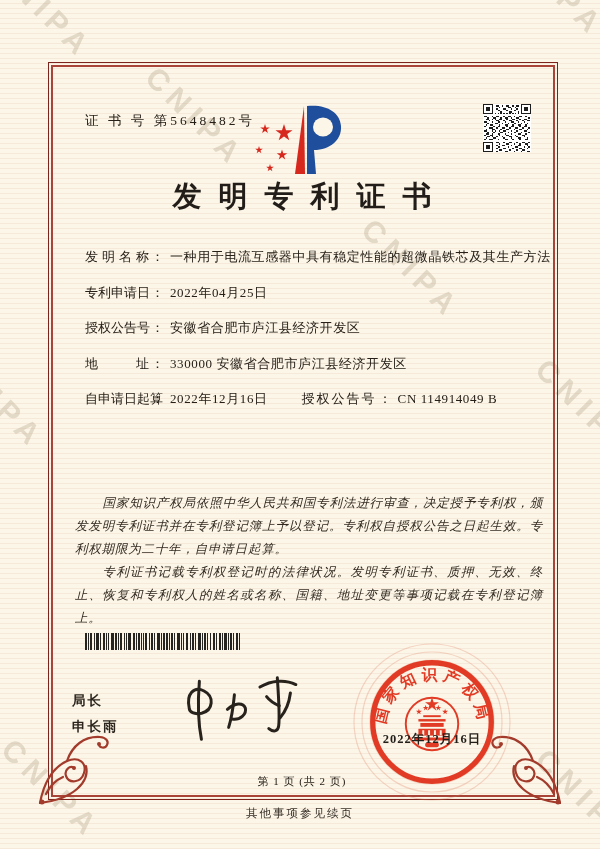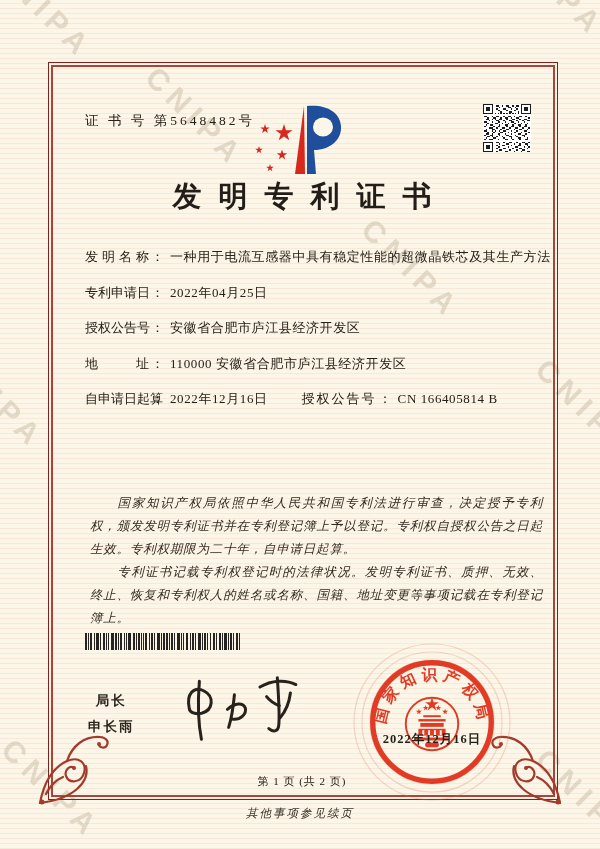--- a/index.html
+++ b/index.html
@@ -23,37 +23,37 @@
   .title{position:absolute;left:48px;right:44px;top:177px;text-align:center;font-size:29px;font-weight:bold;
          letter-spacing:17px;text-indent:17px;color:#221d18;z-index:4;}
   
   .fields{position:absolute;left:85px;right:56px;top:246px;z-index:4;}
   .frow{margin-bottom:14.5px;font-size:13px;line-height:21px;white-space:nowrap;}
   .flabel{display:inline-block;width:64px;text-align:justify;text-align-last:justify;vertical-align:top;}
   .fcolon{margin:0 6px 0 2px;}
   .fvalue{letter-spacing:0.6px;}
   .flabel2{margin-left:34px;letter-spacing:2px;font-family:Liberation Serif, serif;}
   
-  .legal{position:absolute;left:90px;right:57px;top:492px;z-index:4;}
+  .legal{position:absolute;left:75px;right:57px;top:492px;z-index:4;}
   .legal p{margin:0;font-size:12.5px;line-height:23px;font-style:italic;letter-spacing:0.8px;
            text-align:justify;text-indent:2.2em;color:#332b22;}
   
   .barcode{position:absolute;left:85px;top:633px;z-index:4;shape-rendering:crispEdges;}
-  .director{position:absolute;left:88px;top:688px;z-index:4;
+  .director{position:absolute;left:72px;top:688px;z-index:4;
             font-family:"Liberation Sans","DejaVu Sans",sans-serif;font-weight:bold;
-            font-size:13.5px;line-height:26px;letter-spacing:2px;color:#2a241d;text-align:center;}
+            font-size:13.5px;line-height:26px;letter-spacing:2px;color:#2a241d;}
   .signature{position:absolute;left:175px;top:664px;z-index:5;}
   .rosette{position:absolute;left:346px;top:636px;z-index:3;}
   .seal{position:absolute;left:364px;top:654px;z-index:4;}
   .seal-date{position:absolute;left:366px;top:731px;width:132px;text-align:center;z-index:6;
              font-weight:bold;font-size:12.5px;letter-spacing:1px;color:#231f1a;}
   .footer-page{position:absolute;left:48px;right:44px;top:774px;text-align:center;font-size:11px;
                letter-spacing:1px;z-index:4;}
   .cont-note{position:absolute;left:0;right:0;top:806px;text-align:center;font-size:11.5px;
-             font-style:italic;letter-spacing:2px;color:#3a322a;z-index:4;}
+             letter-spacing:2px;color:#3a322a;z-index:4;}
 </style>
 </head>
 <body>
 
 <div class="page">
 
   <span class="wm" style="left:-20px;top:-8px">CNIPA</span>
   <span class="wm" style="left:492px;top:-30px">CNIPA</span>
   <span class="wm" style="left:132px;top:100px">CNIPA</span>
   <span class="wm" style="left:348px;top:252px">CNIPA</span>
@@ -153,24 +153,24 @@
     <div class="frow">
       <span class="flabel">发明名称</span><span class="fcolon">：</span><span class="fvalue">一种用于电流互感器中具有稳定性能的超微晶铁芯及其生产方法</span>
     </div>
     <div class="frow">
       <span class="flabel">专利申请日</span><span class="fcolon">：</span><span class="fvalue">2022年04月25日</span>
     </div>
     <div class="frow">
       <span class="flabel">授权公告号</span><span class="fcolon">：</span><span class="fvalue">安徽省合肥市庐江县经济开发区</span>
     </div>
     <div class="frow">
-      <span class="flabel">地址</span><span class="fcolon">：</span><span class="fvalue">110000 安徽省合肥市庐江县经济开发区</span>
-    </div>
-    <div class="frow">
-      <span class="flabel">自申请日起算</span><span class="fcolon">：</span><span class="fvalue">2022年12月16日</span><span class="flabel2">授权公告号</span><span class="fcolon">：</span><span class="fvalue">CN 166405814 B</span>
+      <span class="flabel">地址</span><span class="fcolon">：</span><span class="fvalue">330000 安徽省合肥市庐江县经济开发区</span>
+    </div>
+    <div class="frow">
+      <span class="flabel">自申请日起算</span><span class="fcolon">：</span><span class="fvalue">2022年12月16日</span><span class="flabel2">授权公告号</span><span class="fcolon">：</span><span class="fvalue">CN 114914049 B</span>
     </div>
   </div>
 
   <div class="legal">
     <p>国家知识产权局依照中华人民共和国专利法进行审查，决定授予专利权，颁发发明专利证书并在专利登记簿上予以登记。专利权自授权公告之日起生效。专利权期限为二十年，自申请日起算。</p>
     <p>专利证书记载专利权登记时的法律状况。发明专利证书、质押、无效、终止、恢复和专利权人的姓名或名称、国籍、地址变更等事项记载在专利登记簿上。</p>
   </div>
 
   <svg class="barcode" width="155" height="17" viewBox="0 0 155 17">
     <path fill="#262421" d="M0 0h2v17h-2z M3 0h1v17h-1z M5 0h2v17h-2z M9 0h1v17h-1z M11 0h3v17h-3z M15 0h1v17h-1z

